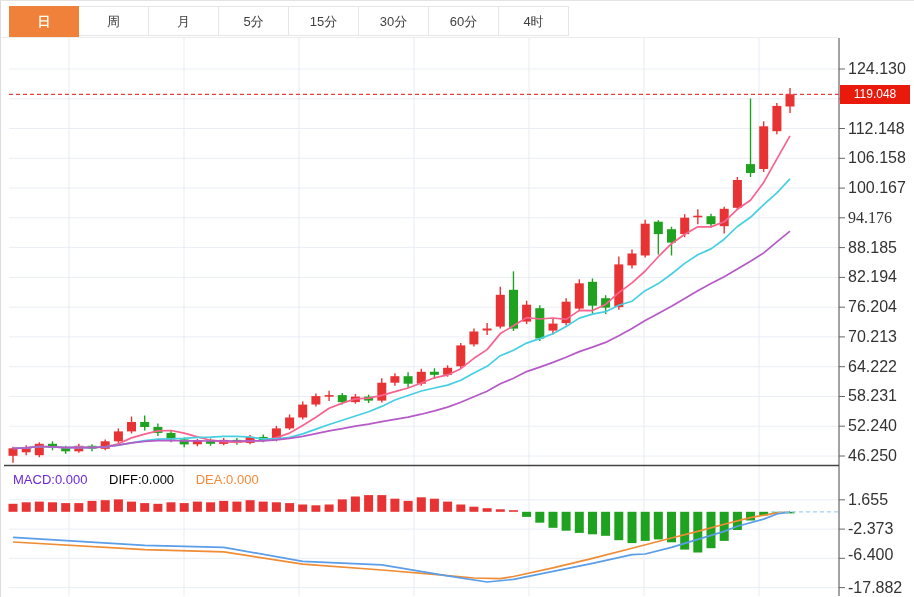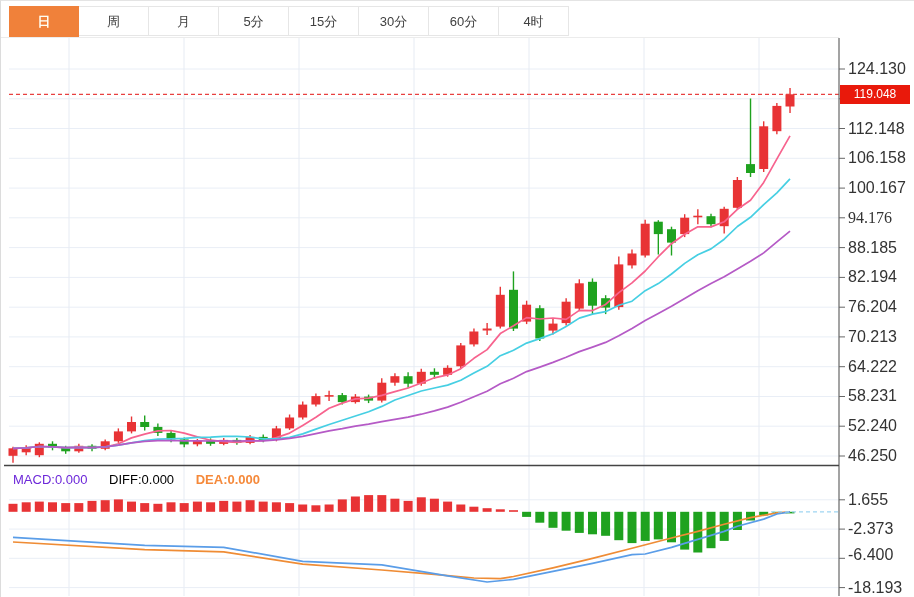--- a/index.html
+++ b/index.html
@@ -12,21 +12,21 @@
   #tabline{position:absolute;left:0;top:36px;width:838px;height:1px;background:#ececec;}
   
   .row{position:absolute;left:12px;z-index:4;font-size:13px;white-space:nowrap;}
   #ohlc-row{top:41px;}
   #ma-row{top:59px;}
   #macd-row{top:471px;}
   .lbl{color:#3a3a3a;}
   .red-val{color:#ef4545;}
   .pair{margin-right:14px;}
   .ma5{color:#f5648c;} .ma10{color:#35c5d8;} .ma20{color:#b14fd0;}
-  .macdv{color:#6d28d9;} .diffv{color:#000000;} .deav{color:#f5893a;font-weight:bold;}
+  .macdv{color:#6d28d9;} .diffv{color:#000000;} .deav{color:#f5893a;}
   #macd-row .pair{margin-right:18px;}
   
   #chart{position:absolute;left:0;top:0;z-index:1;}
   
   .axis-label{position:absolute;left:847px;width:62px;height:14px;line-height:14px;font-size:16px;color:#333;text-align:left;z-index:3;}
   
   #price-badge{position:absolute;left:839px;top:84px;width:70px;height:19px;line-height:19px;background:#e9190b;color:#fff;font-size:12px;text-align:center;z-index:6;}
 </style>
 </head>
 <body>
@@ -299,14 +299,14 @@
     <div class="axis-label" style="top: 269.388px;">82.194</div>
     <div class="axis-label" style="top: 299.153px;">76.204</div>
     <div class="axis-label" style="top: 328.923px;">70.213</div>
     <div class="axis-label" style="top: 358.694px;">64.222</div>
     <div class="axis-label" style="top: 388.464px;">58.231</div>
     <div class="axis-label" style="top: 418.235px;">52.240</div>
     <div class="axis-label" style="top: 448px;">46.250</div>
     <div class="axis-label" style="top: 491.763px;">1.655</div>
     <div class="axis-label" style="top: 521.059px;">-2.373</div>
     <div class="axis-label" style="top: 547px;">-6.400</div>
-    <div class="axis-label" style="top: 579.643px;">-18.193</div>
+    <div class="axis-label" style="top: 579.643px;">-17.882</div>
   </div>
 
 </body></html>

